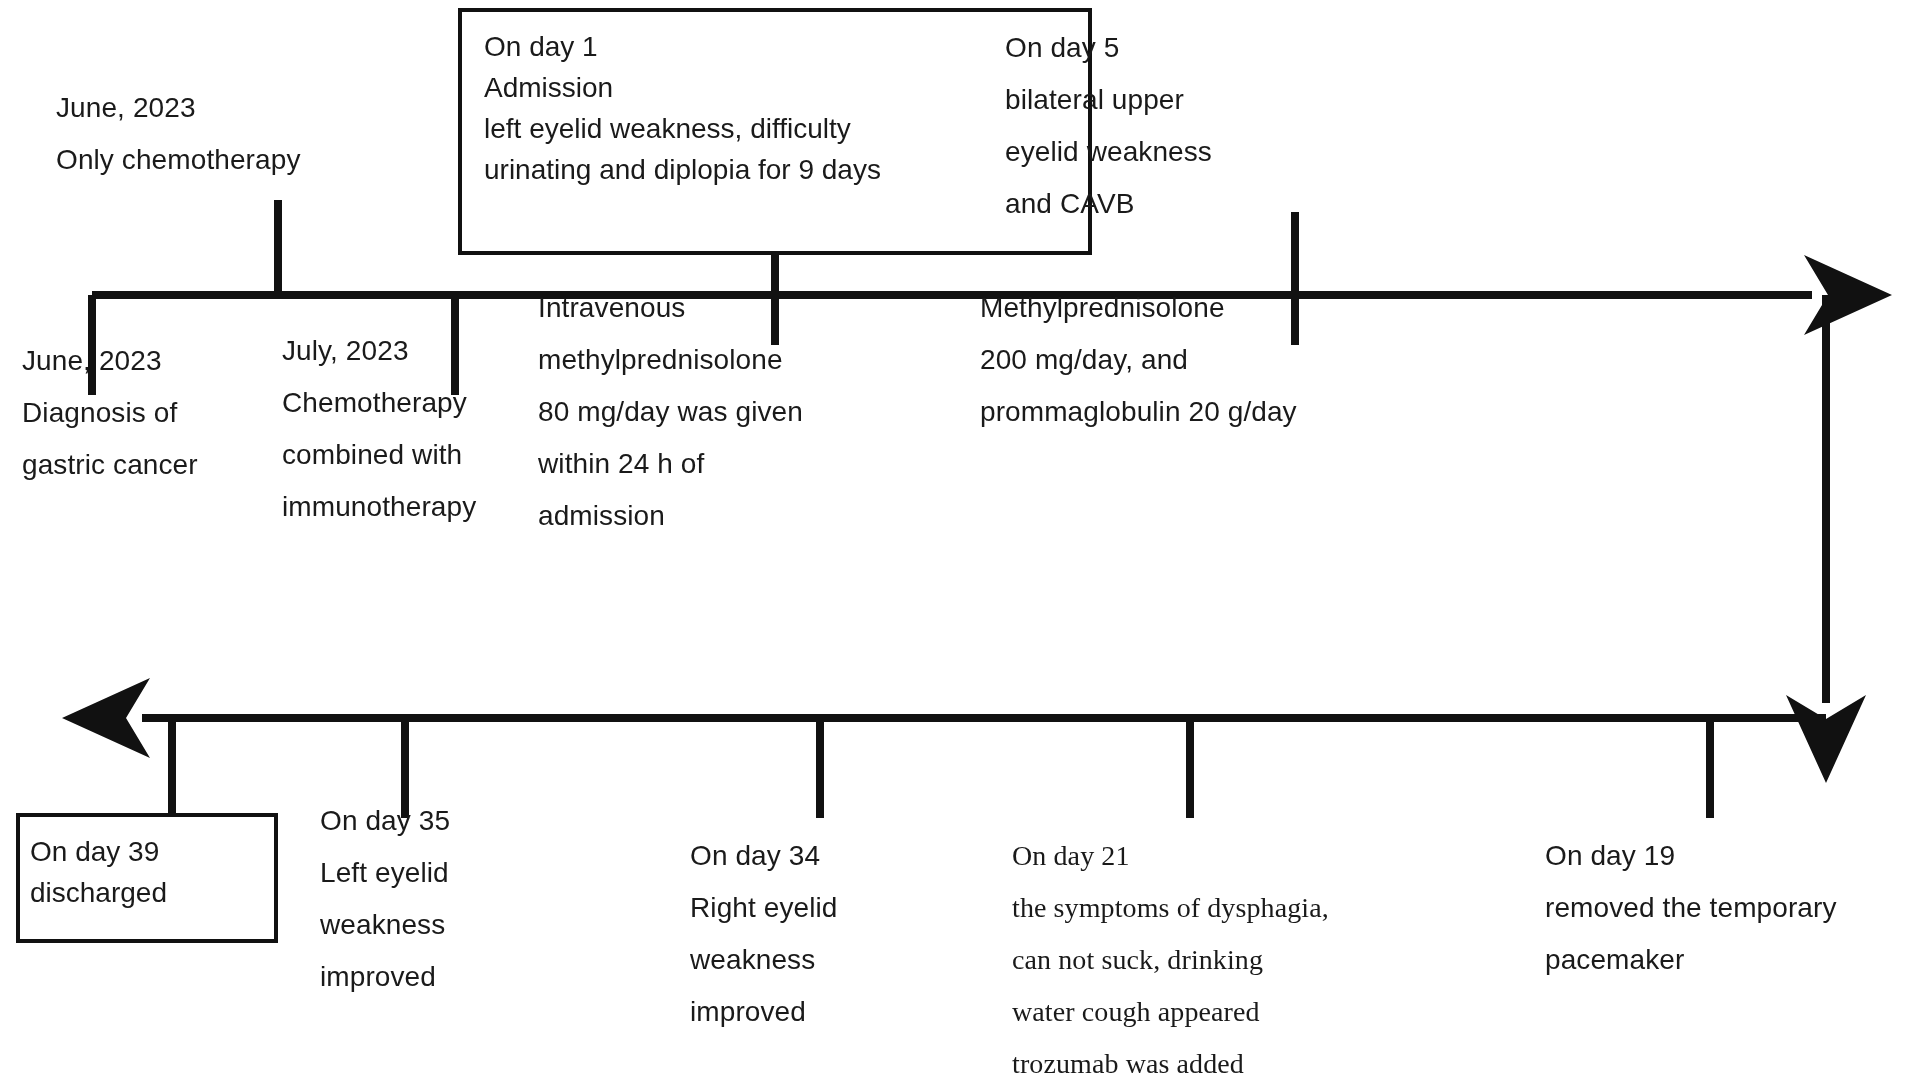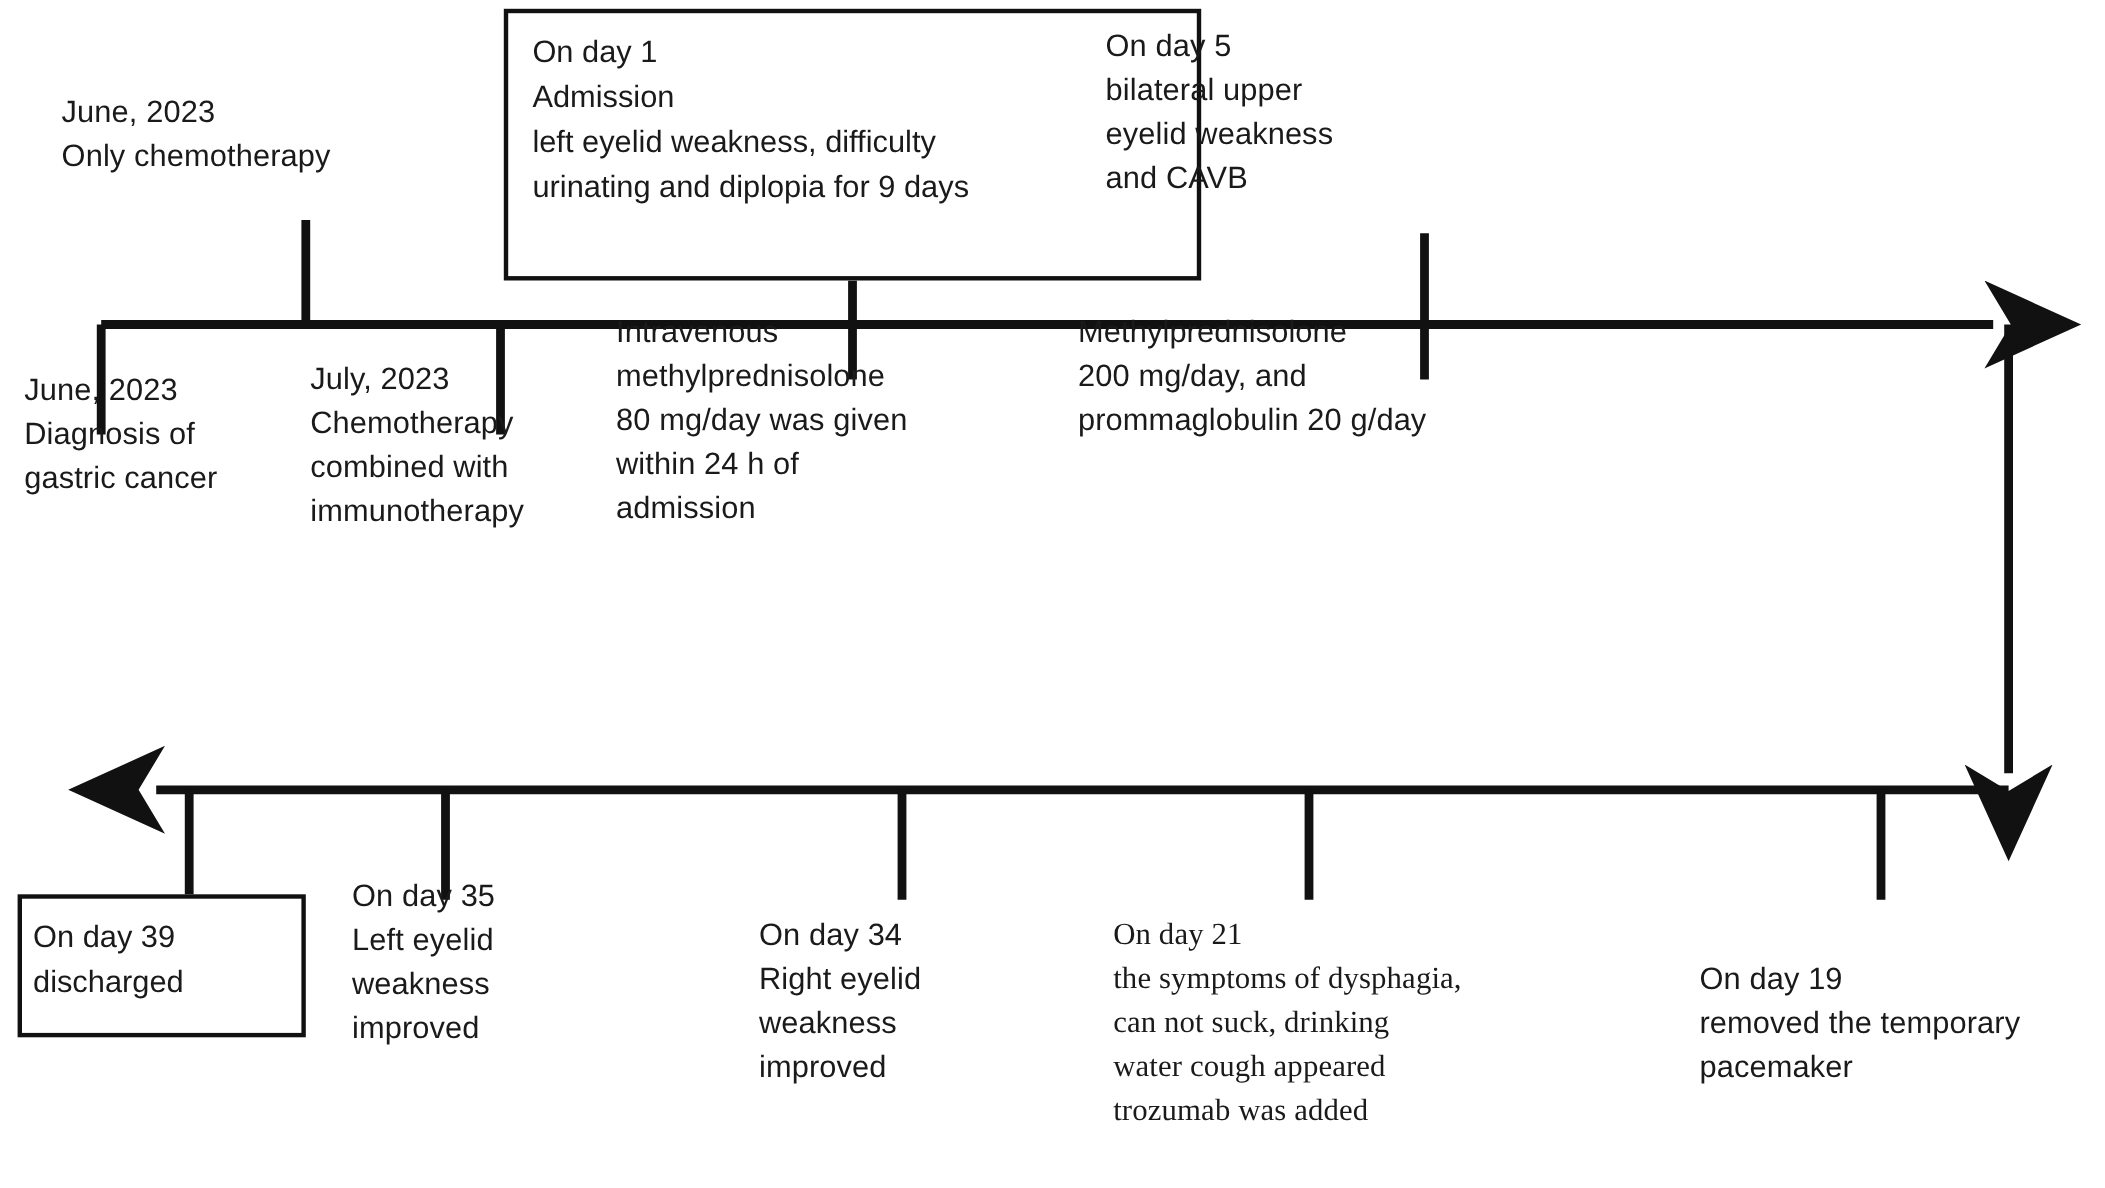--- a/index.html
+++ b/index.html
@@ -18,21 +18,21 @@
   }
   #svg-layer {
     position: absolute;
     left: 0; top: 0;
     width: 1914px;
     height: 1080px;
   }
   .txt {
     position: absolute;
     font-size: 28px;
-    line-height: 40px;
+    line-height: 52px;
     color: #1a1a1a;
     white-space: pre-line;
     letter-spacing: 0.1px;
   }
   .boxed {
     position: absolute;
     border: 4px solid #111111;
     background: #ffffff;
     box-sizing: border-box;
     font-size: 28px;
@@ -105,21 +105,21 @@
 
   <div class="txt" style="left:22px; top:335px; width:260px;">June, 2023
 Diagnosis of
 gastric cancer</div>
 
   <div class="txt" style="left:282px; top:325px; width:240px;">July, 2023
 Chemotherapy
 combined with
 immunotherapy</div>
 
-  <div class="txt" style="left:560px; top:282px; width:330px;">Intravenous
+  <div class="txt" style="left:538px; top:282px; width:330px;">Intravenous
 methylprednisolone
 80 mg/day was given
 within 24 h of
 admission</div>
 
   <div class="txt" style="left:980px; top:282px; width:420px;">Methylprednisolone
 200 mg/day, and
 prommaglobulin 20 g/day</div>
 
   <div class="boxed centered" style="left:16px; top:813px; width:262px; height:130px; padding:14px 10px 10px 10px;">On day 39
@@ -134,17 +134,17 @@
 Right eyelid
 weakness
 improved</div>
 
   <div class="txt" style="left:1012px; top:830px; width:470px;font-family:Liberation Serif, serif;">On day 21
 the symptoms of dysphagia,
 can not suck, drinking
 water cough appeared
 trozumab was added</div>
 
-  <div class="txt centered" style="left:1545px; top:830px; width:370px;margin-top:40px;">On day 19
+  <div class="txt centered" style="left:1545px; top:830px; width:370px;">On day 19
 removed the temporary
 pacemaker</div>
 
 </div>
 
 </body></html>

